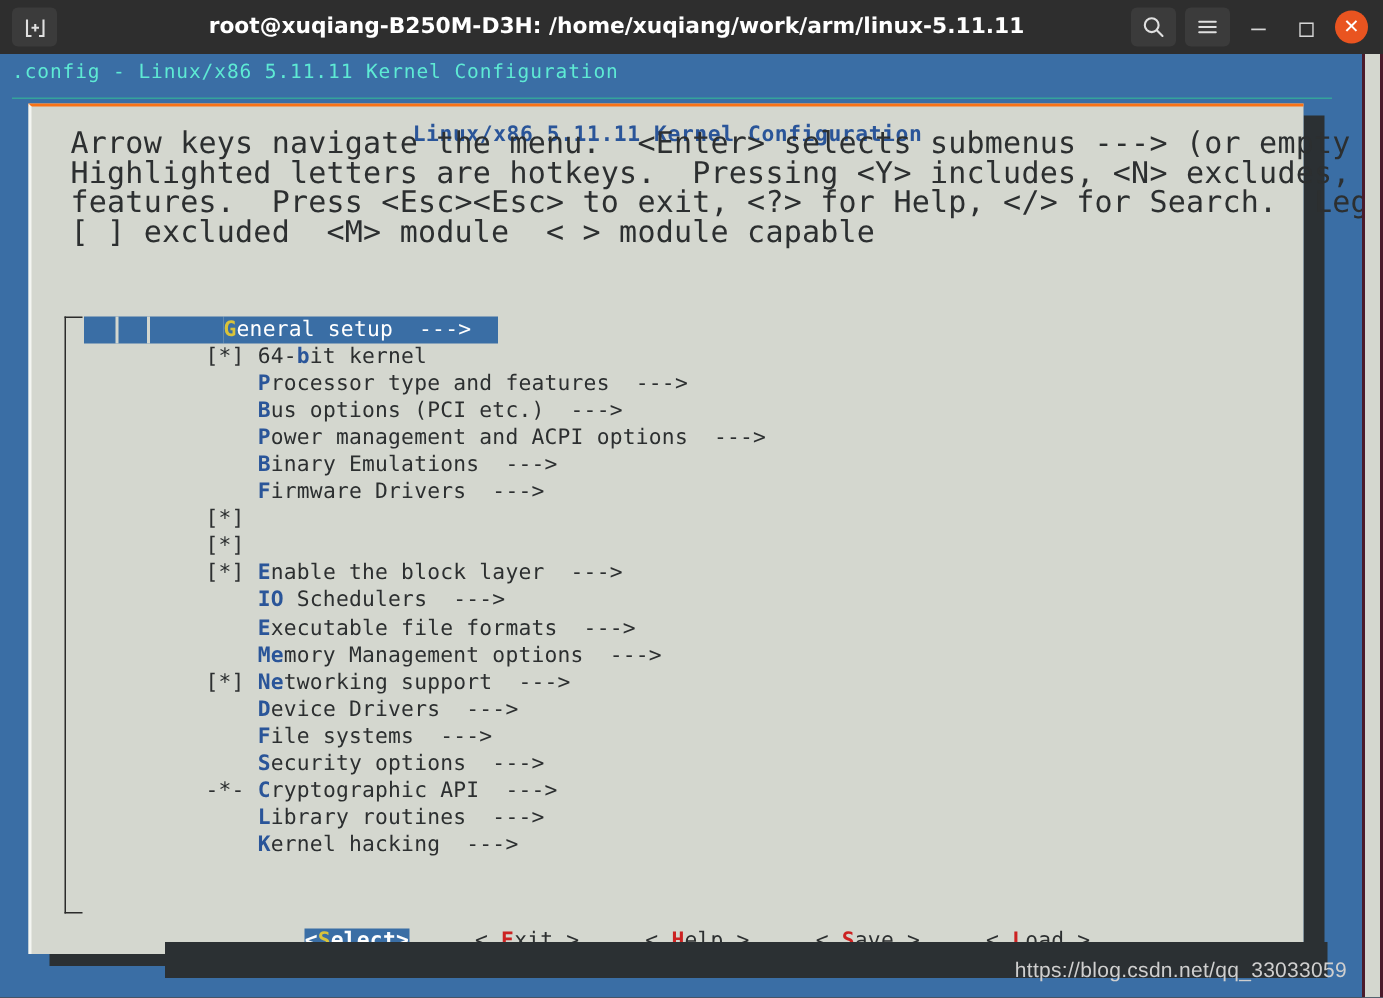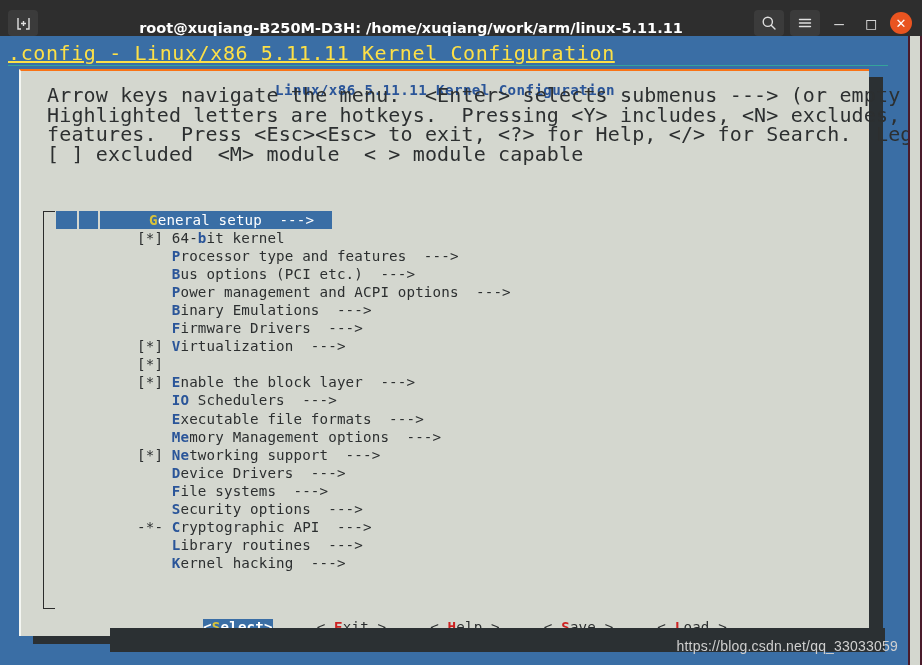--- a/index.html
+++ b/index.html
@@ -16,21 +16,21 @@
     background: #3a6ea5;
   }
 
   
   .titlebar {
     position: absolute;
     left: 0; top: 0;
     width: 922px; height: 36px;
     background: #2e2e2e;
     display: flex;
-    align-items: flex-end;
+    align-items: center;
   }
   .tb-btn {
     width: 30px; height: 26px;
     background: #3b3b3b;
     border-radius: 4px;
     display: flex;
     align-items: center;
     justify-content: center;
     flex: 0 0 auto;
   }
@@ -85,25 +85,24 @@
     width: 14px; height: 629px;
     background: #d4d7cf;
     border-left: 2px solid #4a1b2b;
     border-right: 2px solid #4a1b2b;
     box-sizing: border-box;
   }
 
   .mc-header {
     position: absolute;
     left: 8px; top: 5px;
-    color: #fde047;
-    font-size: 20px;
+    color: #5eead4;
+    font-size: 13px;
     letter-spacing: 0.6px;
     white-space: pre;
-    text-decoration: underline;
   }
   .mc-rule {
     position: absolute;
     left: 8px; top: 29px;
     width: 880px; height: 1px;
     background: #35a39b;
   }
 
   
   .dialog {
@@ -311,21 +310,21 @@
 [ ] excluded  &lt;M&gt; module  &lt; &gt; module capable</div>
 
       <div class="listbox" id="listbox">
           <div class="row selected"><span class="sel-bar"><i class="s1"></i><i class="s2"></i></span><span class="sel-text"><span class="hot">G</span><span class="arrow">eneral setup  ---&gt;  </span></span></div>
           <div class="row"><span class="flag">[*]</span><span class="label">    64-<span class="hot">b</span><span class="arrow">it kernel</span></span></div>
           <div class="row"><span class="label">    <span class="hot">P</span><span class="arrow">rocessor type and features  ---&gt;</span></span></div>
           <div class="row"><span class="label">    <span class="hot">B</span><span class="arrow">us options (PCI etc.)  ---&gt;</span></span></div>
           <div class="row"><span class="label">    <span class="hot">P</span><span class="arrow">ower management and ACPI options  ---&gt;</span></span></div>
           <div class="row"><span class="label">    <span class="hot">B</span><span class="arrow">inary Emulations  ---&gt;</span></span></div>
           <div class="row"><span class="label">    <span class="hot">F</span><span class="arrow">irmware Drivers  ---&gt;</span></span></div>
-          <div class="row"><span class="flag">[*]</span><span class="label">    <span class="hot">V</span><span class="arrow">irtualization  ---&gt;</span></span></div>
+          <div class="row"><span class="flag">[*]</span></div>
           <div class="row"><span class="flag">[*]</span></div>
           <div class="row"><span class="flag">[*]</span><span class="label">    <span class="hot">E</span><span class="arrow">nable the block layer  ---&gt;</span></span></div>
           <div class="row"><span class="label">    <span class="hot">IO</span><span class="arrow"> Schedulers  ---&gt;</span></span></div>
           <div class="row"><span class="label">    <span class="hot">E</span><span class="arrow">xecutable file formats  ---&gt;</span></span></div>
           <div class="row"><span class="label">    <span class="hot">Me</span><span class="arrow">mory Management options  ---&gt;</span></span></div>
           <div class="row"><span class="flag">[*]</span><span class="label">    <span class="hot">Ne</span><span class="arrow">tworking support  ---&gt;</span></span></div>
           <div class="row"><span class="label">    <span class="hot">D</span><span class="arrow">evice Drivers  ---&gt;</span></span></div>
           <div class="row"><span class="label">    <span class="hot">F</span><span class="arrow">ile systems  ---&gt;</span></span></div>
           <div class="row"><span class="label">    <span class="hot">S</span><span class="arrow">ecurity options  ---&gt;</span></span></div>
           <div class="row"><span class="flag">-*-</span><span class="label">    <span class="hot">C</span><span class="arrow">ryptographic API  ---&gt;</span></span></div>

